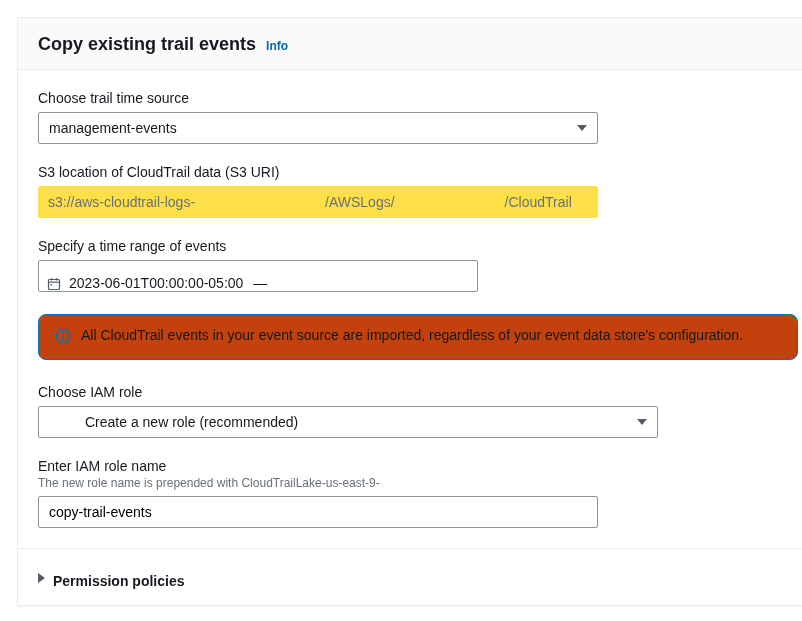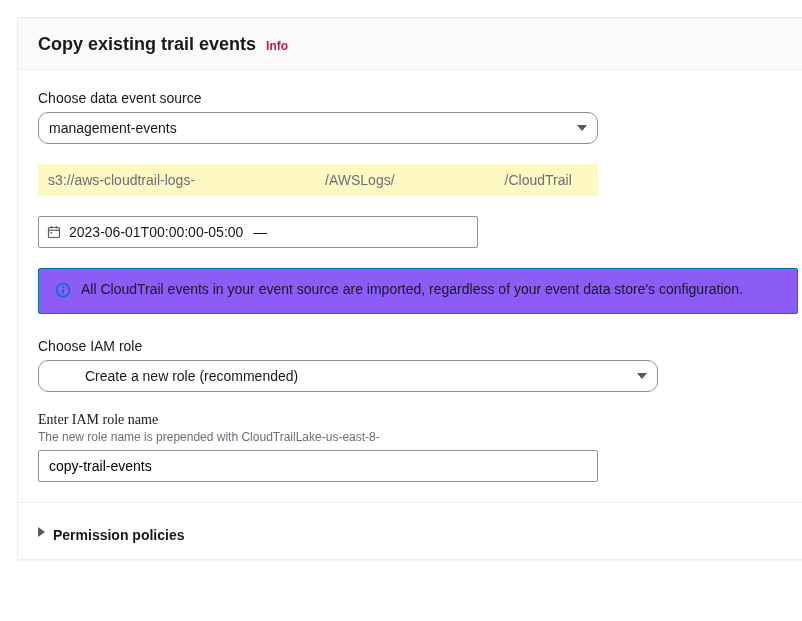--- a/index.html
+++ b/index.html
@@ -26,21 +26,21 @@
   }
   .panel-title {
     font-size: 18px;
     font-weight: 700;
     margin: 0;
     color: #16191f;
   }
   .info-link {
     font-size: 12px;
     font-weight: 700;
-    color: #be185d;
+    color: #0369a1;
     text-decoration: none;
     cursor: pointer;
   }
   .panel-body {
     padding: 20px 20px 10px 20px;
   }
   .form-group {
     margin-bottom: 20px;
   }
   .form-label {
@@ -52,21 +52,21 @@
   .form-hint {
     font-size: 12px;
     color: #687078;
     margin-top: 2px;
     margin-bottom: 6px;
   }
   .select-wrap {
     position: relative;
     width: 560px;
     border: 1px solid #879596;
-    border-radius: 10px;
+    border-radius: 2px;
     background: #fff;
     height: 32px;
     display: flex;
     align-items: center;
     padding: 0 34px 0 10px;
     cursor: pointer;
   }
   .select-caret {
     position: absolute;
     right: 0;
@@ -74,51 +74,51 @@
     bottom: 0;
     width: 30px;
     display: flex;
     align-items: center;
     justify-content: center;
     pointer-events: none;
   }
   .select-caret svg { display:block; }
   .readonly-box {
     width: 560px;
-    background: #fef9c3;
+    background: #fde047;
     color: #687078;
     padding: 8px 10px;
     font-size: 14px;
     border-radius: 2px;
     white-space: nowrap;
     overflow: hidden;
   }
   .date-range {
     border: 1px solid #879596;
     border-radius: 2px;
     height: 32px;
     display: inline-flex;
-    align-items: center;
+    align-items: flex-end;
     padding: 0 12px 0 8px;
     gap: 8px;
     min-width: 440px;
   }
   .text-input {
     width: 560px;
     border: 1px solid #879596;
     border-radius: 2px;
     height: 32px;
     padding: 8px 10px;
     font-size: 14px;
     font-family: inherit;
   }
   .info-banner {
     border: 1px solid #0073bb;
-    background: #8b5cf6;
-    border-radius: 2px;
+    background: #c2410c;
+    border-radius: 8px;
     padding: 12px 16px;
     display: flex;
     align-items: flex-start;
     gap: 10px;
     margin-bottom: 24px;
   }
   .info-banner-icon {
     flex-shrink: 0;
     margin-top: 1px;
   }
@@ -151,38 +151,40 @@
 <div class="panel">
 
   <div class="panel-header">
     <h2 class="panel-title">Copy existing trail events</h2>
     <a class="info-link">Info</a>
   </div>
 
   <div class="panel-body">
 
     <div class="form-group">
-      <label class="form-label">Choose data event source</label>
+      <label class="form-label">Choose trail time source</label>
       <div class="select-wrap">
         <span>management-events</span>
         <span class="select-caret">
           <svg width="10" height="6" viewBox="0 0 10 6">
               <path d="M0 0 L5 6 L10 0 Z" fill="#545b64"></path>
             </svg>
         </span>
       </div>
     </div>
 
     <div class="form-group">
+      <label class="form-label">S3 location of CloudTrail data (S3 URI)</label>
       <div class="readonly-box">
         <span>s3://aws-cloudtrail-logs-</span><span style="display:inline-block;width:130px;"></span><span>/AWSLogs/</span><span style="display:inline-block;width:110px;"></span><span>/CloudTrail</span>
       </div>
     </div>
 
     <div class="form-group">
+      <label class="form-label">Specify a time range of events</label>
       <div class="date-range">
         <span style="display:inline-flex;">
           <svg width="14" height="14" viewBox="0 0 14 14" fill="none" stroke="#545b64" stroke-width="1.2">
             <rect x="1.5" y="2.5" width="11" height="10" rx="1"></rect>
             <line x1="1.5" y1="5.2" x2="12.5" y2="5.2"></line>
             <line x1="4.5" y1="1" x2="4.5" y2="3.5"></line>
             <line x1="9.5" y1="1" x2="9.5" y2="3.5"></line>
             <rect x="3.5" y="7" width="1.5" height="1.5" fill="#545b64" stroke="none"></rect>
           </svg>
         </span>
@@ -208,22 +210,22 @@
         <span>Create a new role (recommended)</span>
         <span class="select-caret">
           <svg width="10" height="6" viewBox="0 0 10 6">
               <path d="M0 0 L5 6 L10 0 Z" fill="#545b64"></path>
             </svg>
         </span>
       </div>
     </div>
 
     <div class="form-group">
-      <label class="form-label" style="margin-bottom:2px;font-family:Liberation Serif, serif;">Enter IAM role name</label>
-      <div class="form-hint">The new role name is prepended with CloudTrailLake-us-east-8-</div>
+      <label class="form-label" style="margin-bottom:2px;">Enter IAM role name</label>
+      <div class="form-hint">The new role name is prepended with CloudTrailLake-us-east-9-</div>
       <input type="text" class="text-input" value="copy-trail-events" style="">
     </div>
 
     <hr class="divider">
   </div>
 
   <div class="expander">
     <span style="display:inline-flex;">
       <svg width="7" height="10" viewBox="0 0 7 10">
           <path d="M0 0 L7 5 L0 10 Z" fill="#545b64"></path>

